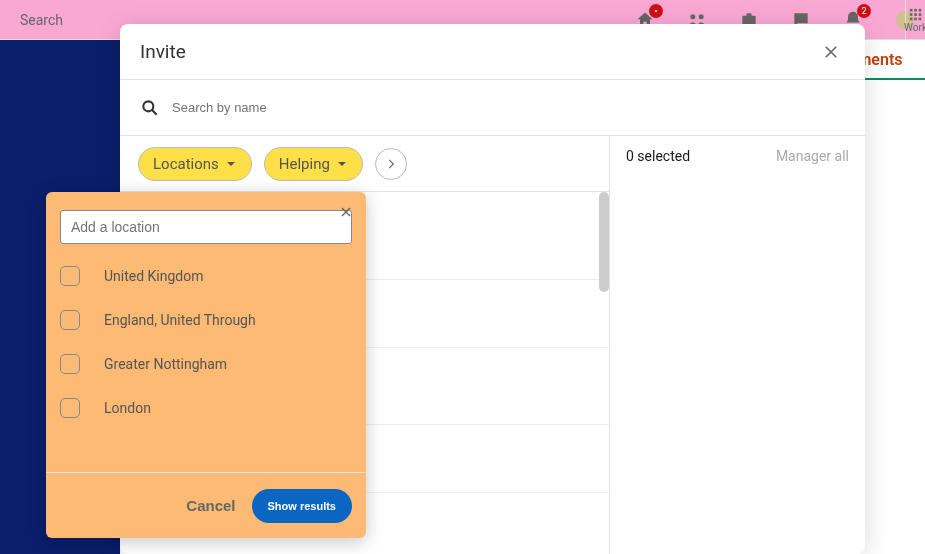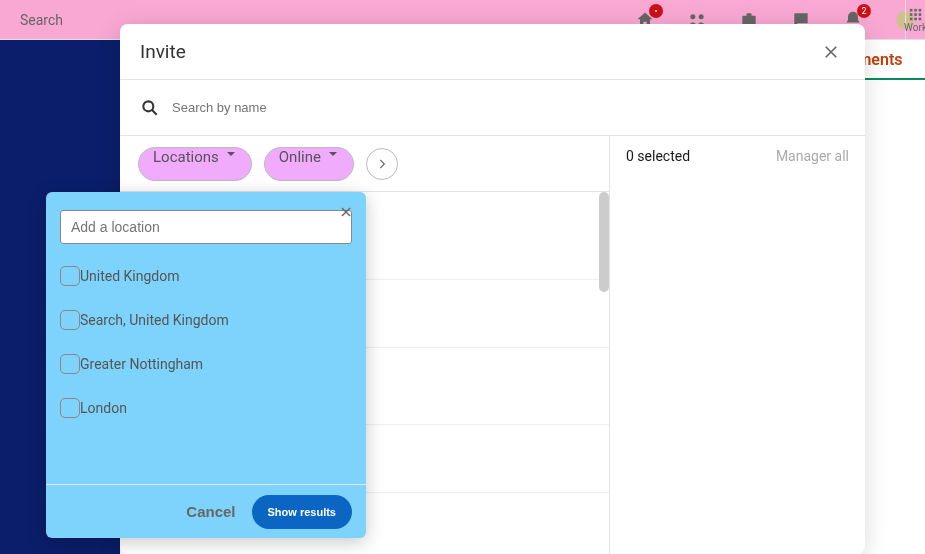--- a/index.html
+++ b/index.html
@@ -19,36 +19,36 @@
   .modal-title { font-size:19px; font-weight:400; color:#333;}
   .close-x { width:28px; height:28px; display:flex; align-items:center; justify-content:center; cursor:pointer; color:#666;}
   .search-row { height:56px; display:flex; align-items:center; padding:0 20px; gap:12px; border-bottom:1px solid #e4e4e4;}
   .search-row svg { width:20px; height:20px; color:#333;}
   .search-input { border:none; outline:none; font-size:13px; color:#666; flex:1;}
   .body-split { flex:1; display:flex; min-height:0;}
   .left-col { flex:1; display:flex; flex-direction:column; min-width:0; position:relative;}
   .right-col { width:256px; border-left:1px solid #e4e4e4; padding:12px 16px; display:flex; justify-content:space-between; align-items:flex-start; font-size:14px;gap:16px;}
   .right-col .unselect { color:#aaa; cursor:not-allowed;}
   .filters-row { height:56px; display:flex; align-items:center; padding:0 18px; gap:12px; border-bottom:1px solid #e4e4e4;}
-  .pill { height:34px; border:1px solid #bbb; border-radius:18px; background:#f0abfc; padding:0 14px; display:flex; align-items:flex-start; gap:6px; font-size:15px; color:#555; cursor:pointer;}
+  .pill { height:34px; border:1px solid #bbb; border-radius:18px; background:#fde047; padding:0 14px; display:flex; align-items:center; gap:6px; font-size:15px; color:#555; cursor:pointer;}
   .pill svg { width:12px; height:12px;}
   .circle-btn { width:32px; height:32px; border:1px solid #bbb; border-radius:50%; display:flex; align-items:center; justify-content:center; cursor:pointer; color:#666;}
   .list { flex:1; overflow:hidden; position:relative;}
   .list-item { padding:14px 16px 14px 60px; border-bottom:1px solid #eee; font-size:14px; color:#666; line-height:1.4;}
   .list-item .title { font-weight:600; color:#222;}
   .scroll-hint { position:absolute; right:0; top:0; width:10px; height:100px; background:#ccc; border-radius:5px;}
   
-  .popover { position:absolute; left:46px; top:192px; width:320px; height:346px; background:#7dd3fc; border-radius:6px; box-shadow:0 4px 18px rgba(0,0,0,0.22); z-index:10; display:flex; flex-direction:column;}
+  .popover { position:absolute; left:46px; top:192px; width:320px; height:346px; background:#fdba74; border-radius:6px; box-shadow:0 4px 18px rgba(0,0,0,0.22); z-index:10; display:flex; flex-direction:column;}
   .pop-close { position:absolute; top:8px; right:8px; width:24px; height:24px; display:flex; align-items:center; justify-content:center; color:#666; cursor:pointer;}
   .pop-input-wrap { padding:18px 14px 10px 14px;}
   .pop-input { width:100%; height:34px; border:1px solid #888; border-radius:3px; padding:0 10px; font-size:14px; outline:none;}
   .pop-list { flex:1; overflow-y:auto; padding:0 14px;}
-  .pop-item { display:flex; align-items:center; gap:0; height:44px; font-size:14px; color:#555;}
+  .pop-item { display:flex; align-items:center; gap:24px; height:44px; font-size:14px; color:#555;}
   .pop-check { width:20px; height:20px; border:1px solid #888; border-radius:5px; flex-shrink:0;}
-  .pop-footer { height:54px; border-top:1px solid #e4e4e4; display:flex; align-items:center; justify-content:flex-end; gap:16px; padding:0 14px;}
+  .pop-footer { height:66px; border-top:1px solid #e4e4e4; display:flex; align-items:center; justify-content:flex-end; gap:16px; padding:0 14px;}
   .btn-text { background:none; border:none; color:#666; font-size:15px; font-weight:600; cursor:pointer;}
   .btn-primary { background:#0a66c2; color:#fff; border:none; height:34px; padding:0 16px; border-radius:18px; font-size:11px; font-weight:600; cursor:pointer;}
 </style>
 </head>
 <body>
 
 <div class="bg-nav">
   <span class="bg-search">Search</span>
   <div class="bg-icons">
     <div class="bg-icon">
@@ -132,21 +132,21 @@
   <div class="body-split">
     <div class="left-col">
       <div class="filters-row">
         <div class="pill">
           <span>Locations</span>
           <svg viewBox="0 0 12 12">
               <path d="M2 4l4 4 4-4" fill="currentColor"></path>
             </svg>
         </div>
         <div class="pill">
-          <span>Online</span>
+          <span>Helping</span>
           <svg viewBox="0 0 12 12">
               <path d="M2 4l4 4 4-4" fill="currentColor"></path>
             </svg>
         </div>
         <div class="circle-btn">
           <svg width="14" height="14" viewBox="0 0 24 24" fill="none" stroke="currentColor" stroke-width="2">
               <path d="M9 5l7 7-7 7"></path>
             </svg>
         </div>
       </div>
@@ -186,21 +186,21 @@
   <div class="pop-input-wrap">
     <input class="pop-input" placeholder="Add a location" style="">
   </div>
   <div class="pop-list">
     <div class="pop-item">
       <div class="pop-check"></div>
       <span>United Kingdom</span>
     </div>
     <div class="pop-item">
       <div class="pop-check"></div>
-      <span>Search, United Kingdom</span>
+      <span>England, United Through</span>
     </div>
     <div class="pop-item">
       <div class="pop-check"></div>
       <span>Greater Nottingham</span>
     </div>
     <div class="pop-item">
       <div class="pop-check"></div>
       <span>London</span>
     </div>
   </div>

